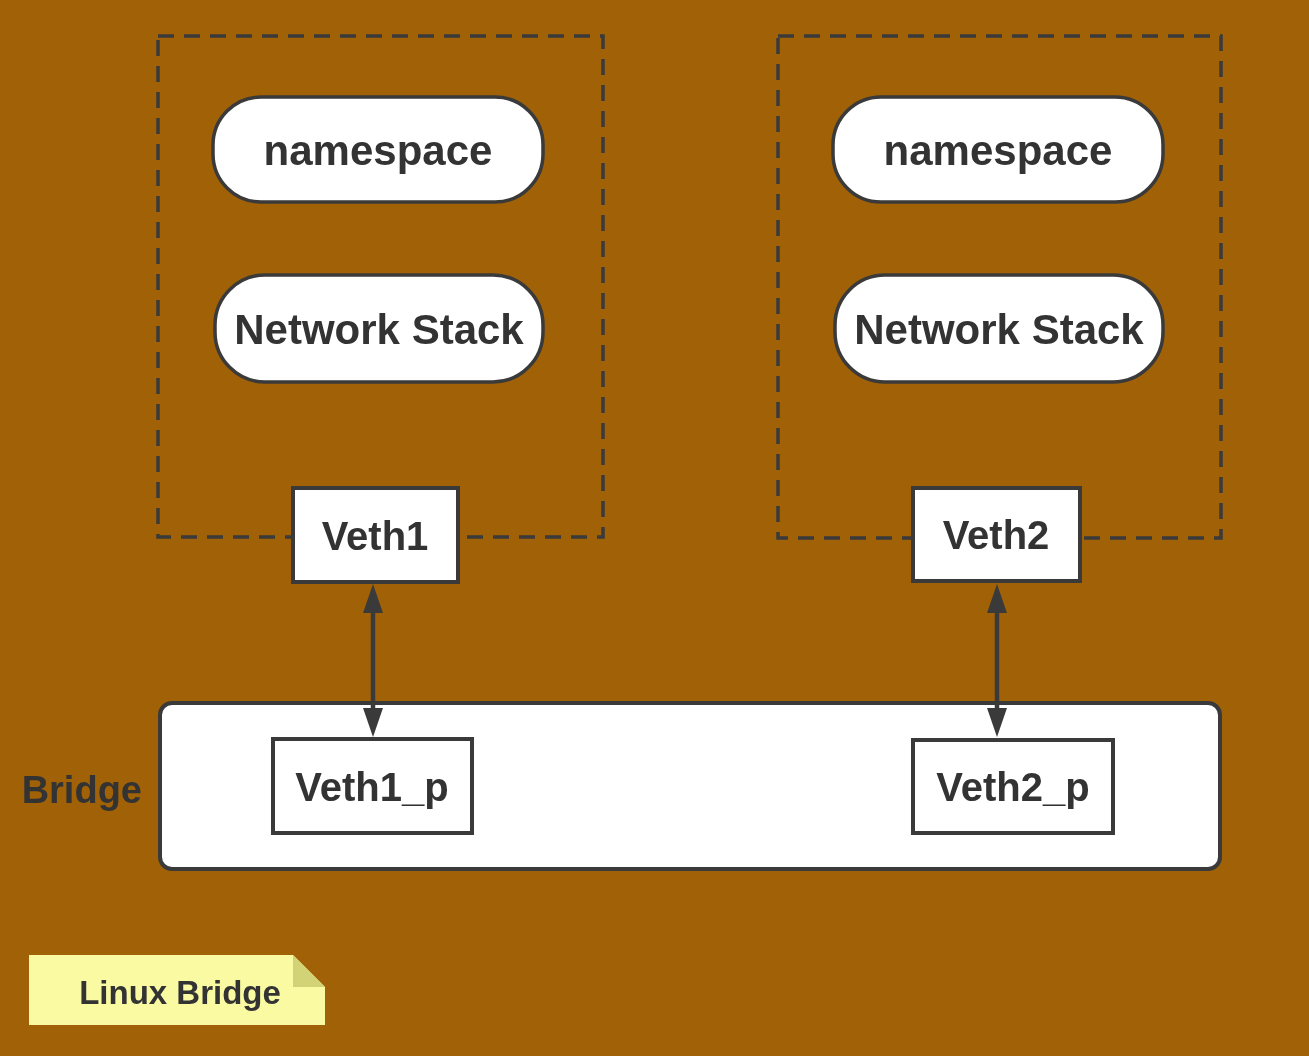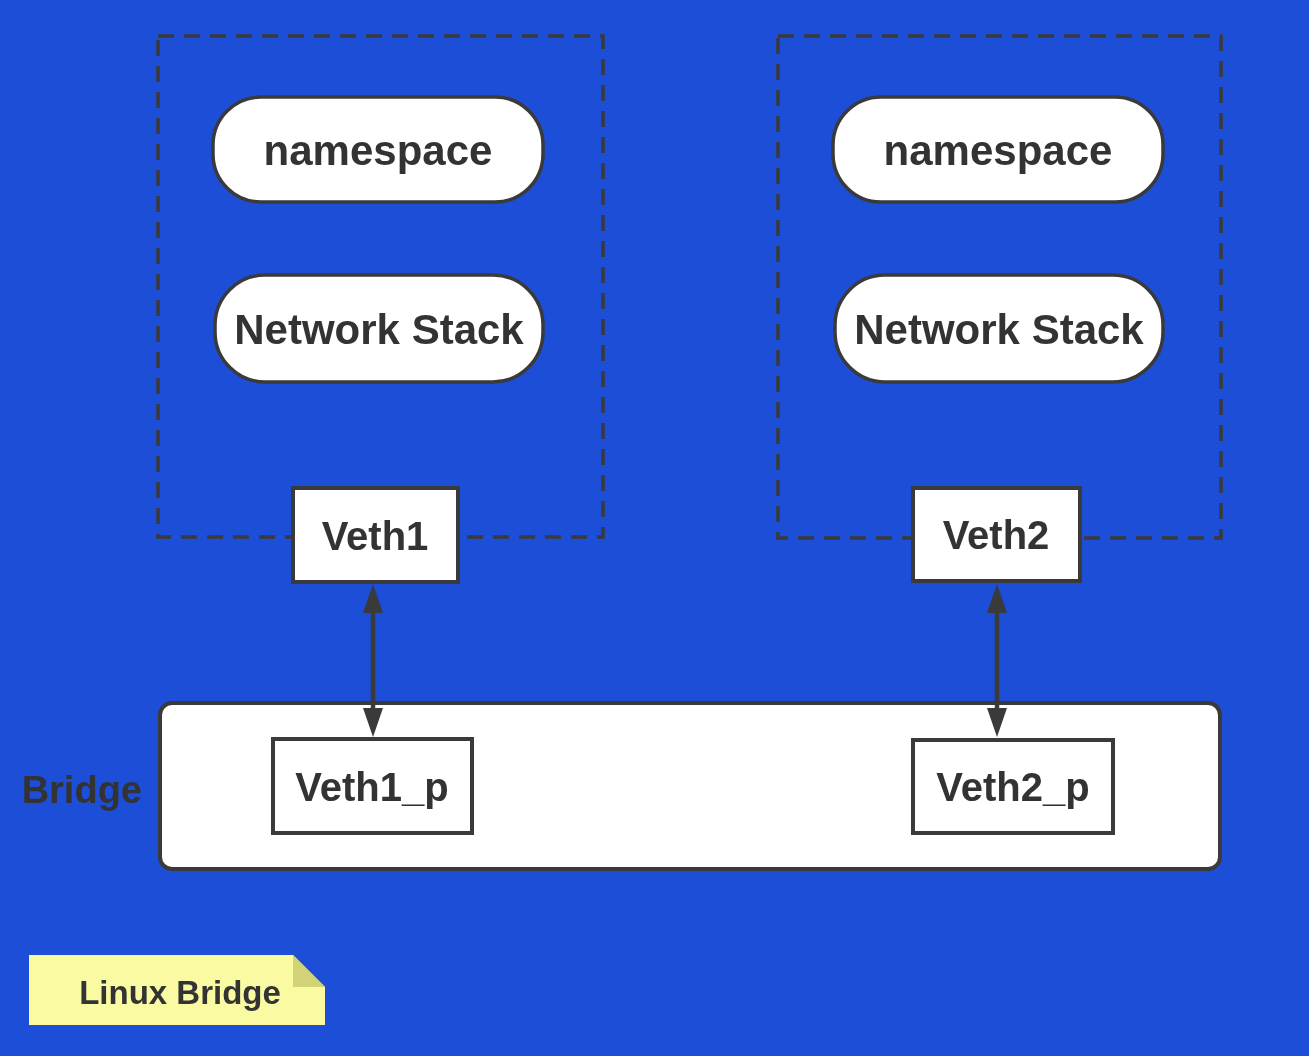--- a/index.html
+++ b/index.html
@@ -8,21 +8,21 @@
     background: #ffffff;
     width: 1309px;
     height: 1056px;
     overflow: hidden;
     font-family: "Liberation Sans", "DejaVu Sans", sans-serif;
   }
   .stage {
     position: relative;
     width: 1309px;
     height: 1056px;
-    background: #1d4ed8;
+    background: #a16207;
   }
   svg { display: block; }
 
   .dashed-box {
     fill: none;
     stroke: #3a3a3a;
     stroke-width: 3.5;
     stroke-dasharray: 16 10;
   }
   .pill {

